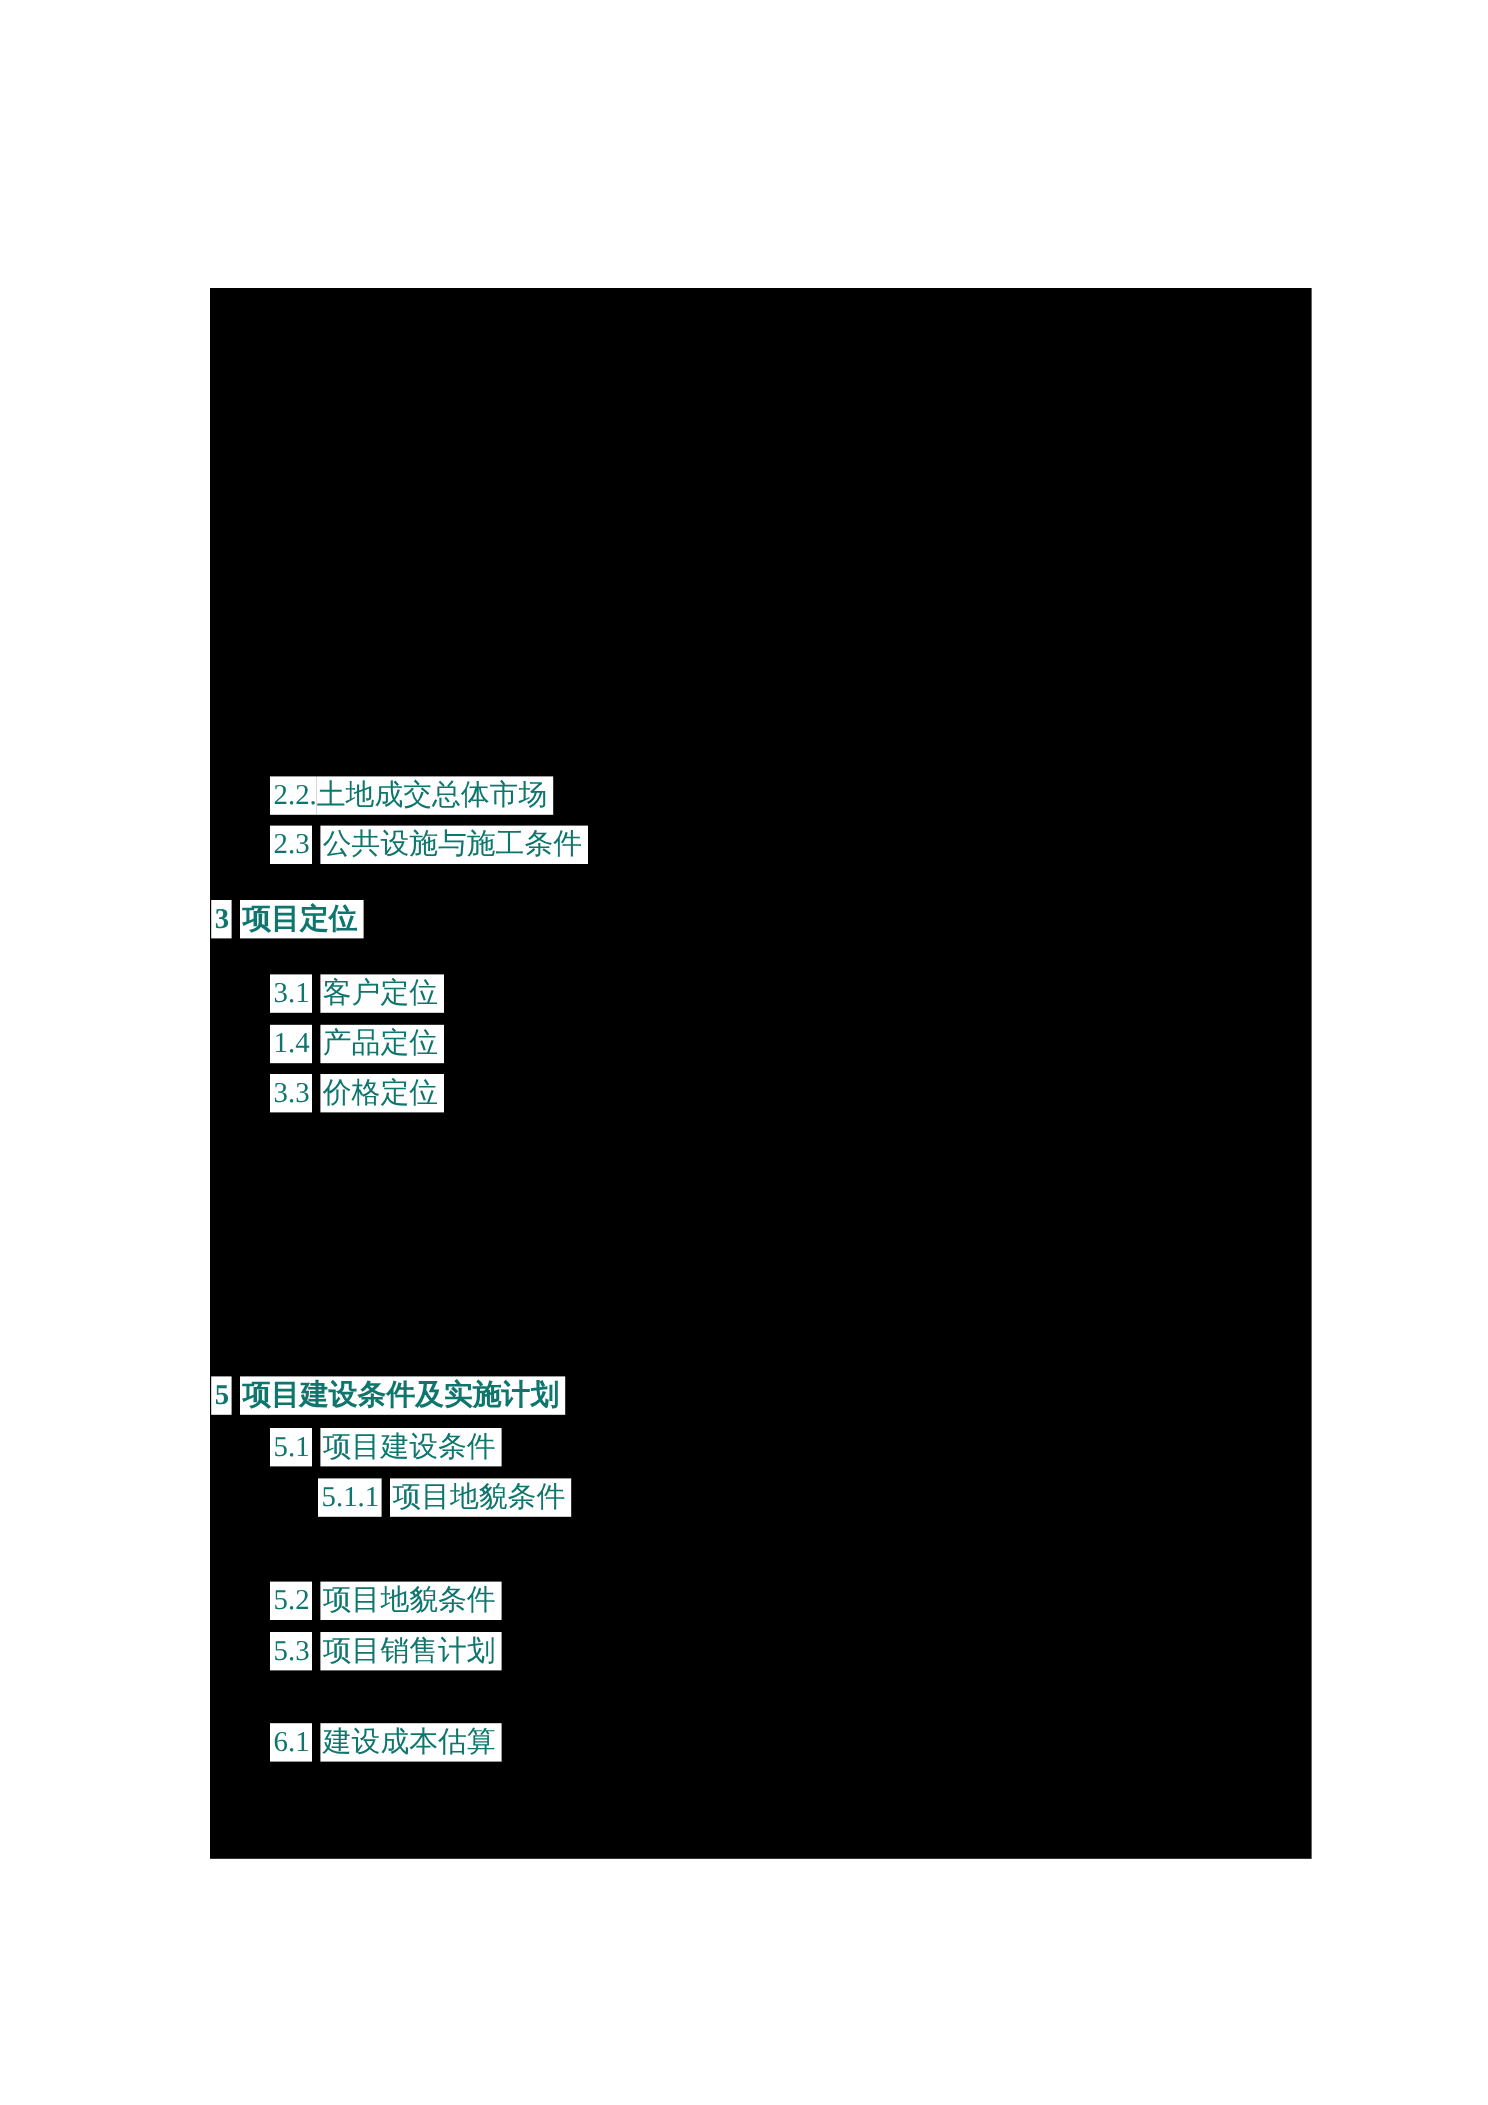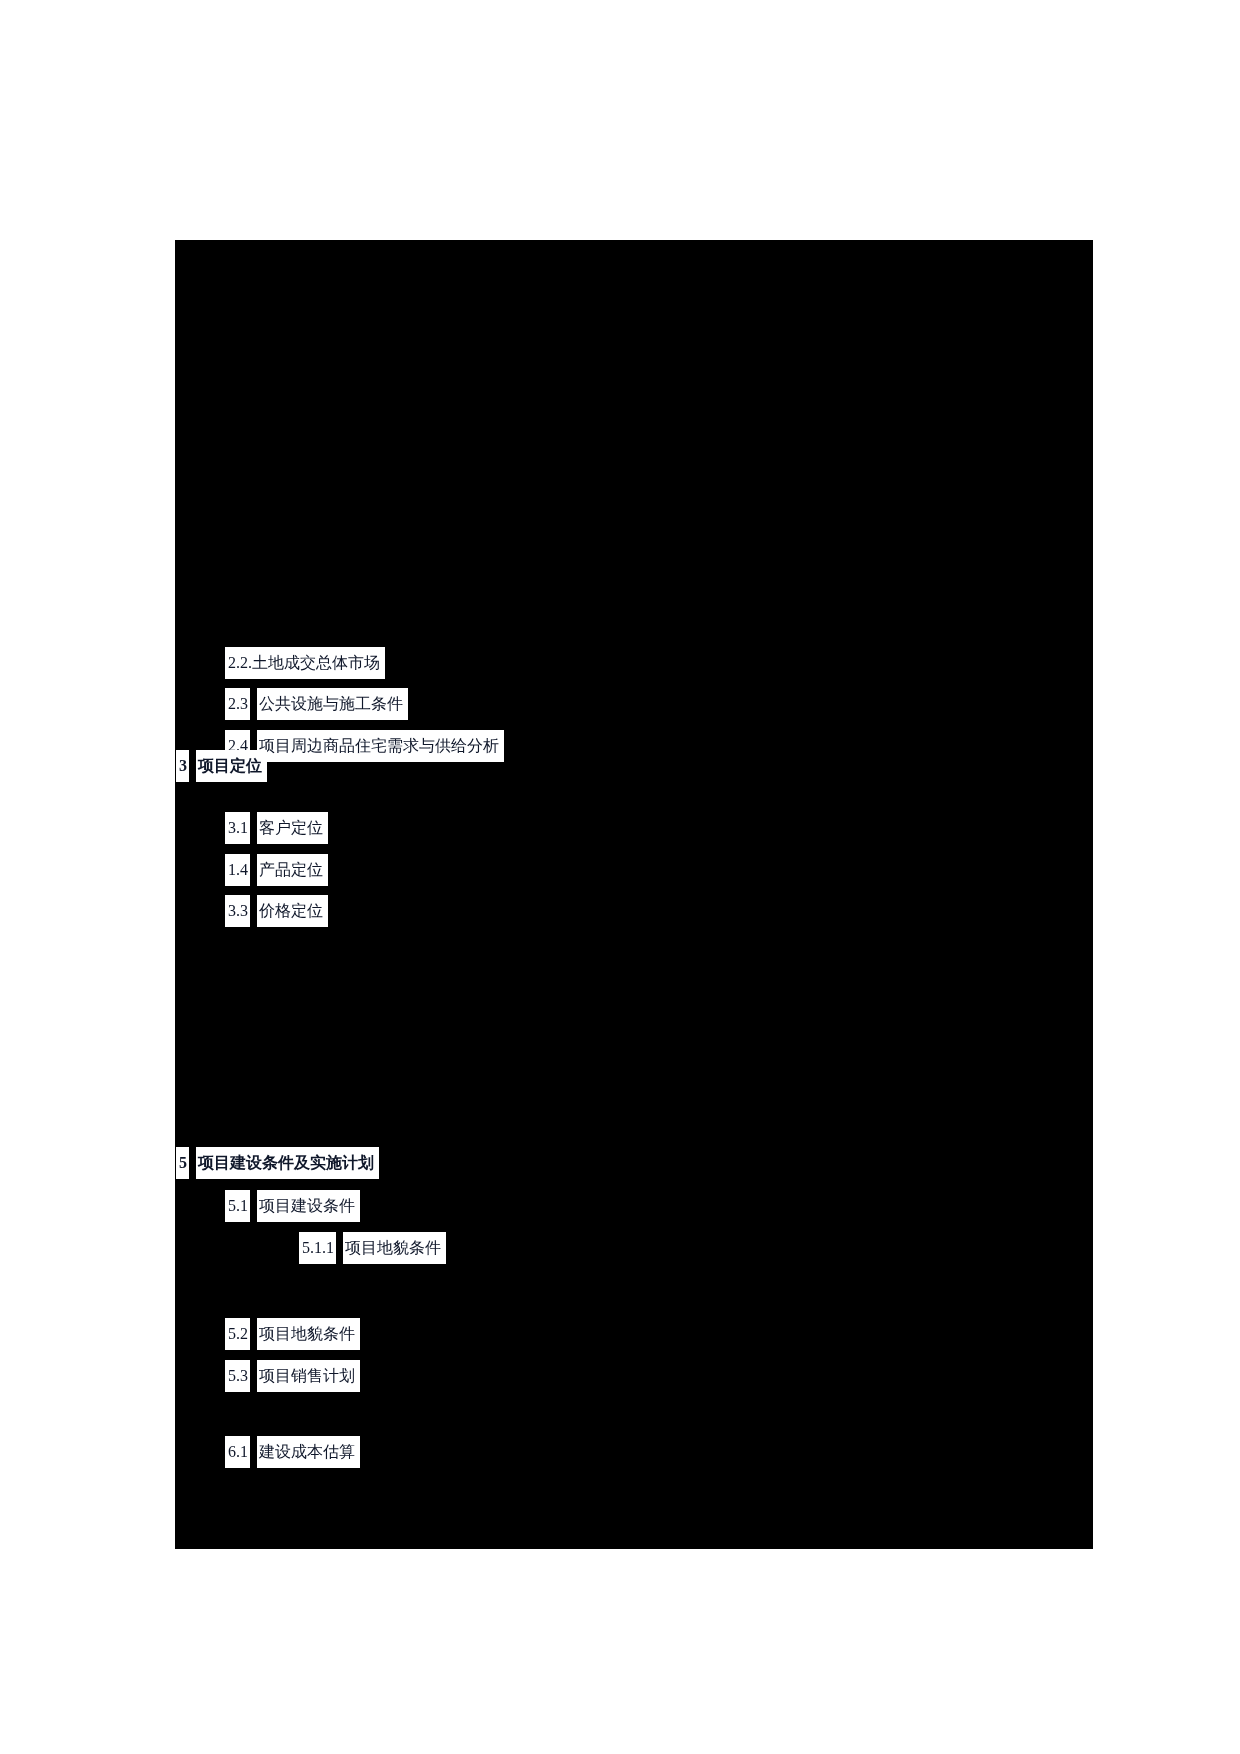--- a/index.html
+++ b/index.html
@@ -15,59 +15,56 @@
     background:#ffffff;
   }
   .content-block{
     position:absolute;
     left:175px;top:240px;width:918px;height:1309px;
     background:#000000;
   }
   .toc-line{
     position:absolute;
     white-space:nowrap;
-    font-size:16px;
+    font-size:24px;
     line-height:30px;
-    color:#0f172a;
+    color:#0f766e;
   }
   .toc-line .hl{
     background:#ffffff;
     display:inline-block;
   }
   .toc-line .num{
     padding:1px 2px 1px 3px;
     margin-right:7px;
   }
   .toc-line .label{
     padding:1px 5px 1px 2px;
   }
   .toc-line.nogap .num{margin-right:0;padding-right:0;}
   .toc-line.nogap .label{padding-left:0;}
   .bold{font-weight:bold;}
   .lvl1{left:1px;}
   .lvl2{left:50px;}
-  .lvl3{left:90px;margin-left:34px;}
+  .lvl3{left:90px;}
 </style>
 </head>
 <body>
 
 <div class="page">
   <div class="content-block">
 
     <div class="toc-line lvl2 nogap" style="top:407px">
       <span class="hl num">2.2.</span><span class="hl label">土地成交总体市场</span>
     </div>
 
     <div class="toc-line lvl2" style="top:448px">
       <span class="hl num">2.3</span><span class="hl label">公共设施与施工条件</span>
     </div>
 
-    <div class="toc-line lvl2" style="top:490px">
-      <span class="hl num">2.4</span><span class="hl label">项目周边商品住宅需求与供给分析</span>
-    </div>
 
     <div class="toc-line lvl1 bold" style="top:510px">
       <span class="hl num">3</span><span class="hl label">项目定位</span>
     </div>
 
     <div class="toc-line lvl2" style="top:572px">
       <span class="hl num">3.1</span><span class="hl label">客户定位</span>
     </div>
 
     <div class="toc-line lvl2" style="top:614px">

